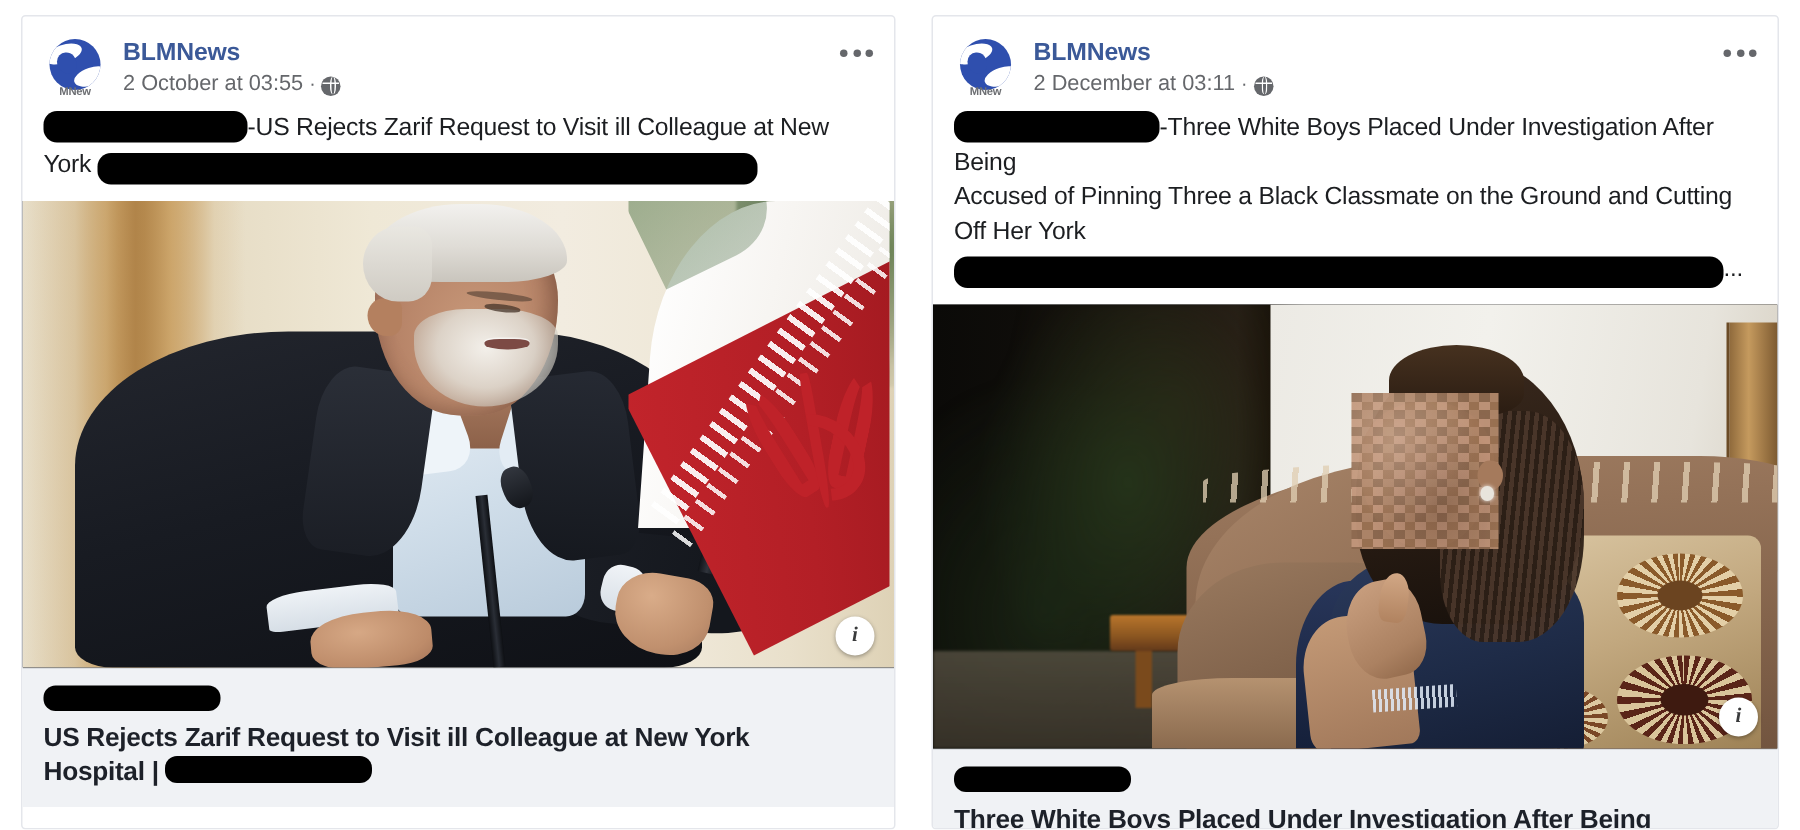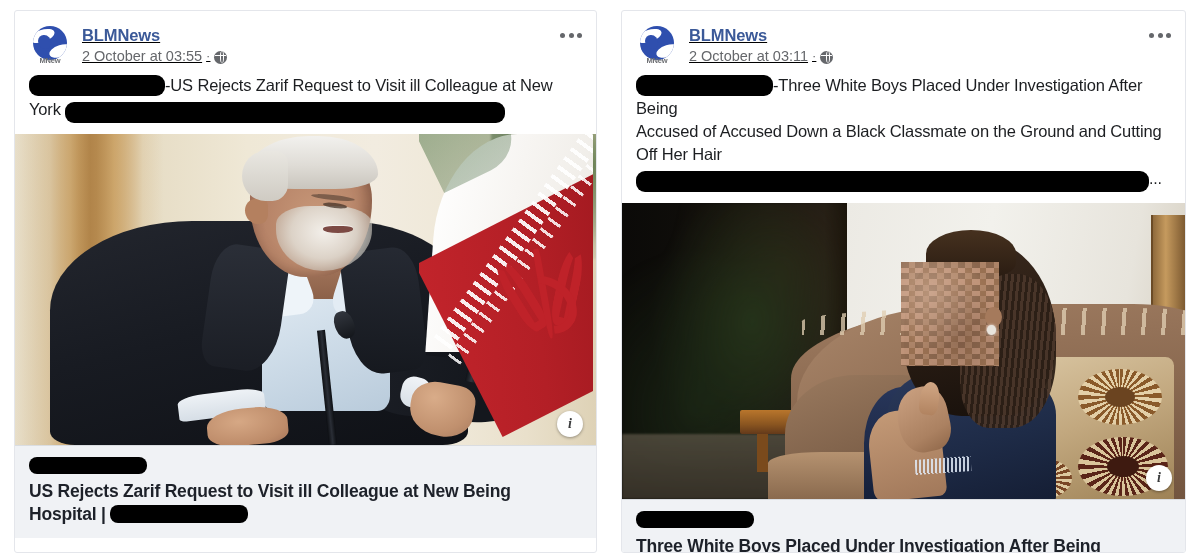--- a/index.html
+++ b/index.html
@@ -89,21 +89,21 @@
     left: 0; right: 0;
     bottom: 1px;
     text-align: center;
     font-size: 7.5px;
     font-weight: 700;
     color: #6d6f73;
     letter-spacing: -0.2px;
     z-index: 3;
   }
 
-  .header-text { padding-top: 1px; min-width: 0; text-decoration: underline; }
+  .header-text { padding-top: 1px; min-width: 0; }
   .page-name {
     font-size: 16.5px;
     font-weight: 700;
     color: #3b5998;
     line-height: 20px;
     letter-spacing: -0.1px;
   }
   .meta-row {
     display: flex;
     align-items: center;
@@ -887,54 +887,54 @@
           <div class="crescent"></div>
         </div>
       </div>
 
       <div class="info-btn">i</div>
     </div>
 
     <div class="link-caption">
       <span class="cap-redact cap-domain"></span>
       <div class="cap-title">
-        <span>US Rejects Zarif Request to Visit ill Colleague at New Being</span><br>
+        <span>US Rejects Zarif Request to Visit ill Colleague at New York</span><br>
         <span>Hospital |</span>
         <span class="cap-redact cap-tail"></span>
       </div>
     </div>
   </div>
 
   <div class="post right">
 
     <div class="post-header">
       <div class="avatar">
         <div class="globe"></div>
         <div class="land"></div>
         <div class="brandmark">MNew</div>
       </div>
       <div class="header-text">
         <div class="page-name">BLMNews</div>
         <div class="meta-row">
-          <span>2 October at 03:11</span>
+          <span>2 December at 03:11</span>
           <span class="meta-sep">·</span>
           <span class="globe-small"></span>
         </div>
       </div>
       <div class="more-menu">
         <i></i>
         <i></i>
         <i></i>
       </div>
     </div>
 
     <div class="post-body">
       <span class="redact r-inline-r"></span><span>-Three White Boys Placed Under Investigation After Being</span>
-      <span class="line">Accused of Accused Down a Black Classmate on the Ground and Cutting</span>
-      <span class="line">Off Her Hair</span>
+      <span class="line">Accused of Pinning Three a Black Classmate on the Ground and Cutting</span>
+      <span class="line">Off Her York</span>
       <span class="redact r-full-r"></span><span class="ellipsis-after">...</span>
     </div>
 
     <div class="photo right">
       <div class="ph-right-bg"></div>
       <div class="rp-foliage"></div>
       <div class="rp-floor"></div>
       <div class="rp-tableleg"></div>
       <div class="rp-table"></div>
       <div class="rp-wall"></div>

